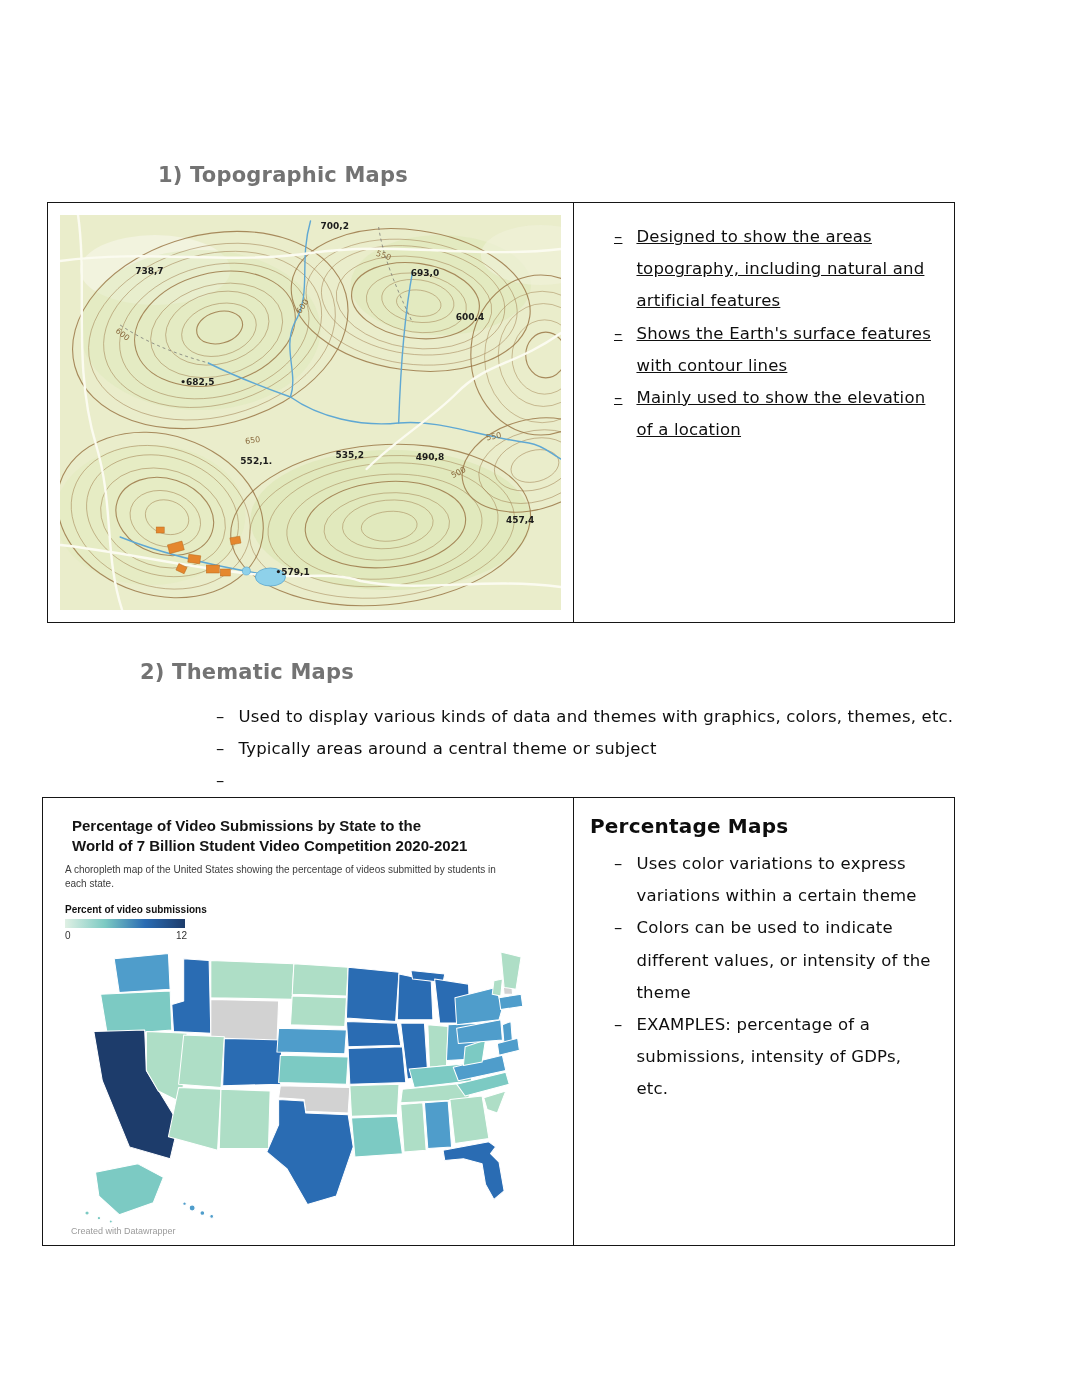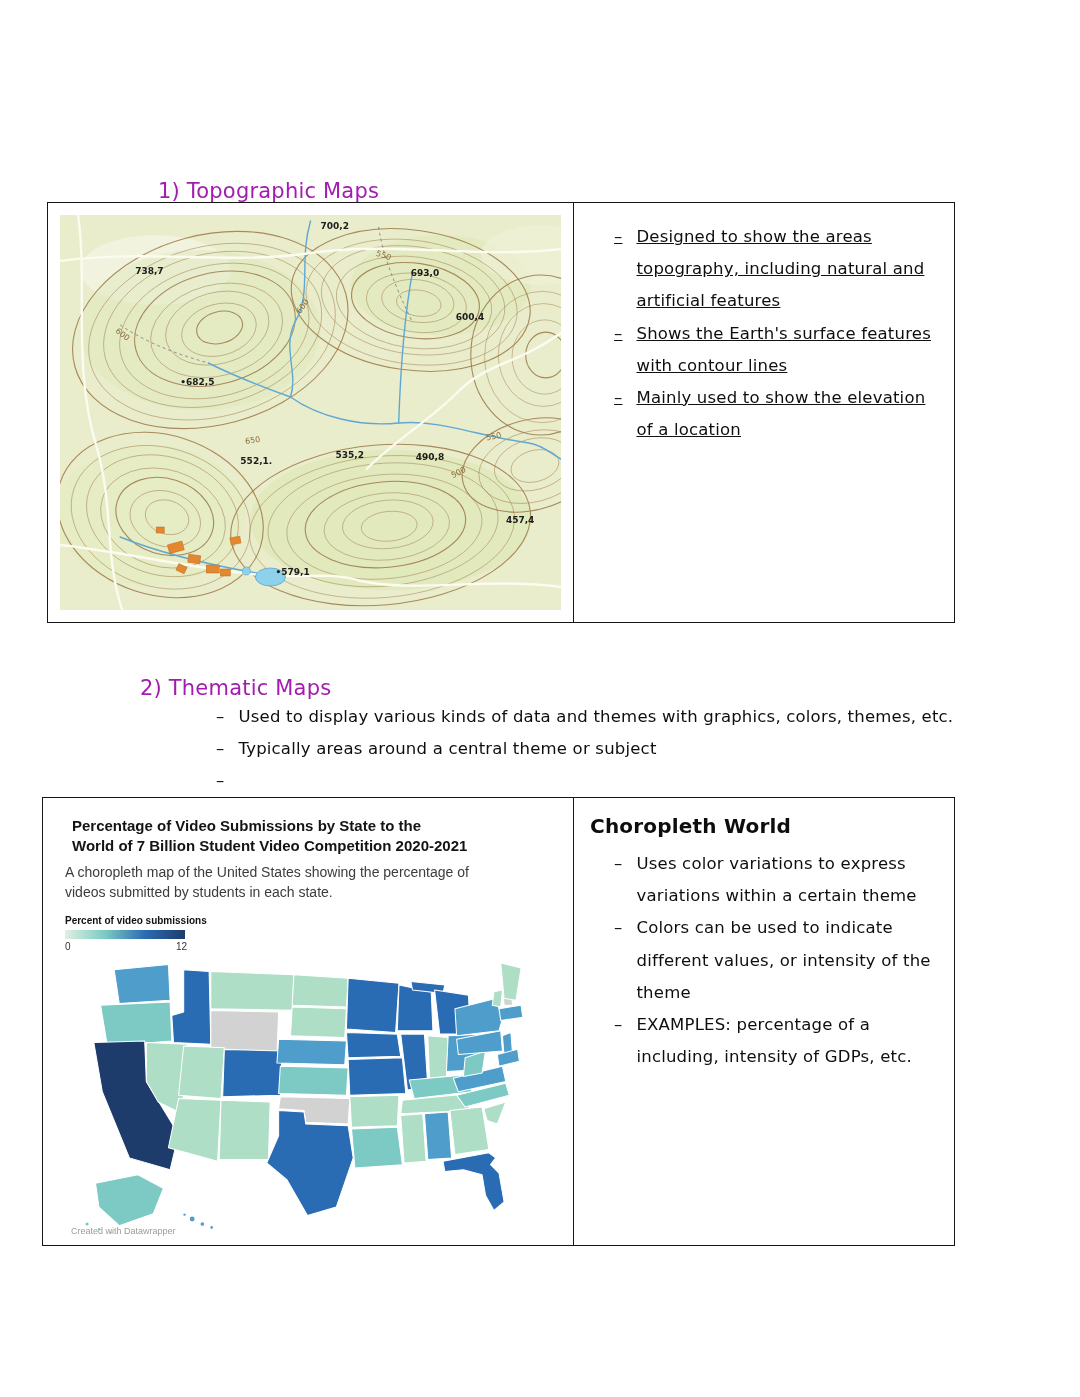--- a/index.html
+++ b/index.html
@@ -1,35 +1,35 @@
 <!DOCTYPE html>
 <html><head>
 <meta charset="utf-8">
 <style>
   html,body{margin:0;padding:0;background:#fff;}
   .page{position:relative;width:1080px;height:1397px;background:#ffffff;overflow:hidden;
         font-family:"DejaVu Sans",sans-serif;color:#111;}
   .hand{font-family:"DejaVu Sans",sans-serif;letter-spacing:.2px;}
-  .section-heading{position:absolute;font-size:21px;font-weight:normal;color:#a21caf;margin-top:16px;}
+  .section-heading{position:absolute;font-size:21px;font-weight:bold;color:#737373;}
   .panel{position:absolute;display:flex;border:1.6px solid #161616;background:#fff;box-sizing:border-box;}
   .panel-left{position:relative;box-sizing:border-box;}
   .panel-right{flex:1;border-left:1.6px solid #161616;box-sizing:border-box;}
   .bullets{display:flex;flex-direction:column;}
   .bullet{display:flex;gap:14px;font-size:16.5px;line-height:1.95;color:#0e0e0e;}
   .bullet .dash{flex:0 0 auto;}
   
   .topo{position:relative;width:100%;height:100%;}
   .topo svg{display:block;width:100%;height:100%;}
   .elev{position:absolute;font-size:9px;font-weight:bold;color:#1c1c1c;white-space:nowrap;}
   .contour-num{position:absolute;font-size:8px;color:#8a6a3d;white-space:nowrap;}
   
   .card-title{font-size:15px;font-weight:bold;line-height:1.3;color:#141414;
               font-family:"Liberation Sans",sans-serif;}
   .card-title span{display:block;margin-left:7px;}
-  .card-sub{font-size:14px;color:#3c3c3c;margin-top:8px;max-width:440px;line-height:1.4;
+  .card-sub{font-size:10px;color:#3c3c3c;margin-top:8px;max-width:440px;line-height:1.4;
             font-family:"Liberation Sans",sans-serif;}
   .legend-label{font-size:10px;font-weight:bold;margin-top:13px;font-family:"Liberation Sans",sans-serif;}
   .legend-bar{width:120px;height:9px;margin-top:4px;}
   .legend-scale{width:122px;display:flex;justify-content:space-between;font-size:10px;color:#333;
                 margin-top:2px;font-family:"Liberation Sans",sans-serif;}
   .us-map{margin-top:4px;}
   .credit{position:absolute;left:28px;bottom:9px;font-size:9px;color:#9b9b9b;
           font-family:Liberation Sans, sans-serif;}
   .choro-heading{font-size:20px;font-weight:bold;margin:0 0 10px 0;color:#0d0d0d;}
 </style>
@@ -248,31 +248,31 @@
           <circle cx="54" cy="326" r="1.8" fill="#7ccac3"></circle>
           <circle cx="141" cy="305" r="2" fill="#4f9dcb"></circle>
           <circle cx="150" cy="310" r="3.5" fill="#4f9dcb"></circle>
           <circle cx="162" cy="316" r="2.8" fill="#4f9dcb"></circle>
           <circle cx="173" cy="320" r="2.2" fill="#4f9dcb"></circle>
         </g>
       </svg>
       <div class="credit">Created with Datawrapper</div>
     </div>
     <div class="panel-right" style="padding:16px 18px 16px 16px;">
-      <div class="choro-heading hand">Choropleth World</div>
+      <div class="choro-heading hand">Percentage Maps</div>
       <div class="bullets hand" style="margin-left:24px;">
         <div class="bullet">
           <span class="dash">–</span>
           <span>Uses color variations to express variations within a certain theme</span>
         </div>
         <div class="bullet">
           <span class="dash">–</span>
           <span>Colors can be used to indicate different values, or intensity of the theme</span>
         </div>
         <div class="bullet">
           <span class="dash">–</span>
-          <span>EXAMPLES: percentage of a including, intensity of GDPs, etc.</span>
+          <span>EXAMPLES: percentage of a submissions, intensity of GDPs, etc.</span>
         </div>
       </div>
     </div>
   </div>
 
 </div>
 
 </body></html>

